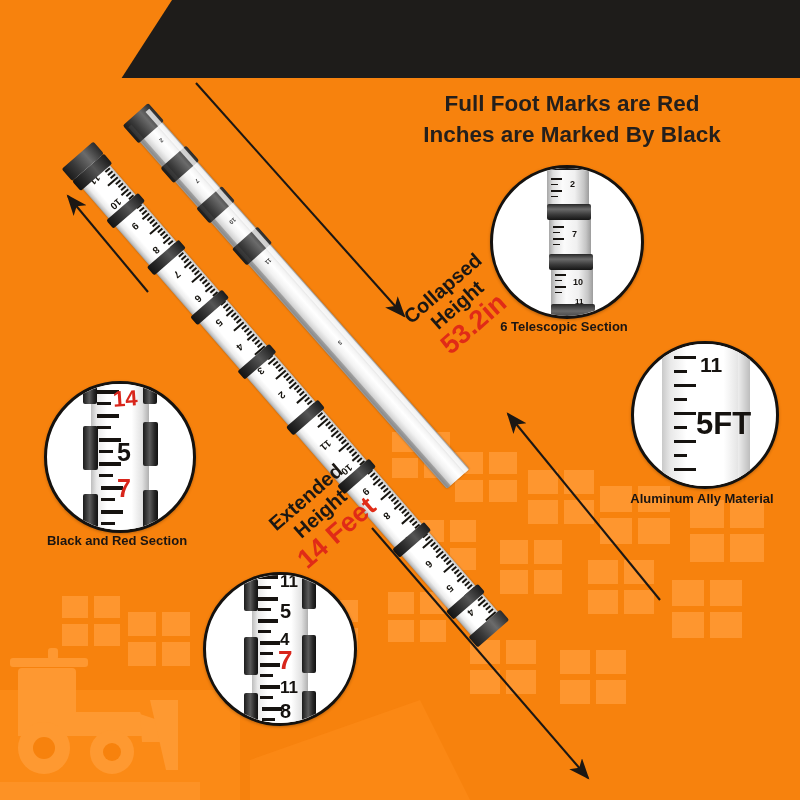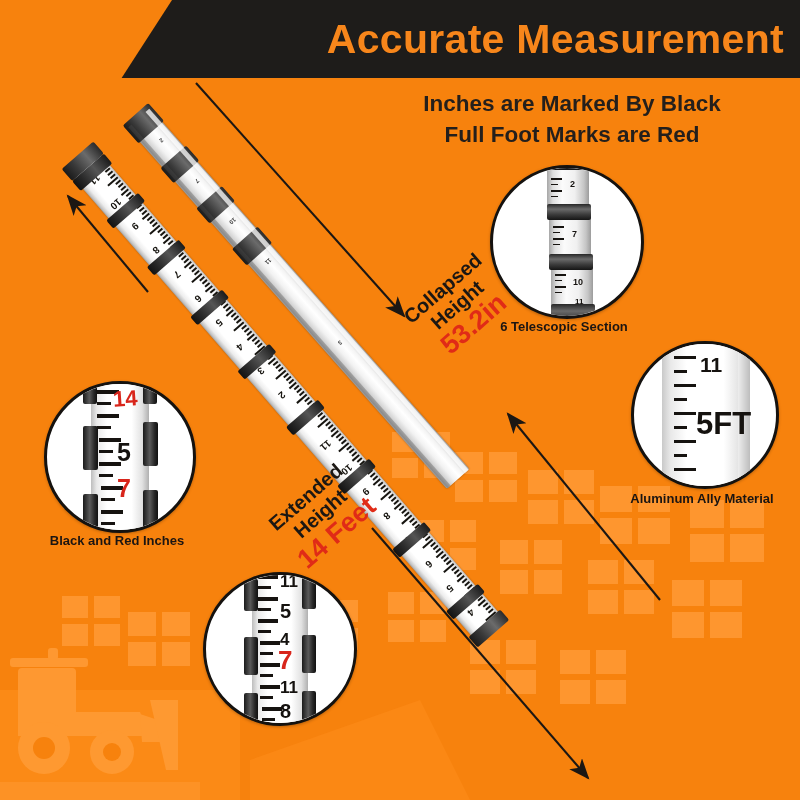--- a/index.html
+++ b/index.html
@@ -212,25 +212,24 @@
       <circle cx="44" cy="748" r="26"></circle>
       <circle cx="44" cy="748" r="11" fill="#F7820D"></circle>
       <circle cx="112" cy="752" r="22"></circle>
       <circle cx="112" cy="752" r="9" fill="#F7820D"></circle>
       <path d="M150 700 L178 700 L178 770 L166 770 Z"></path>
     </g>
     <path d="M0 782 L200 782 L200 800 L0 800 Z" fill="#FF9A33" opacity="0.5"></path>
   </svg>
 
   <div class="banner"></div>
-  <div class="banner-title">Accurate Measurement</div>
 
   <div class="subtitle">
+    <div>Full Foot Marks are Red</div>
     <div>Inches are Marked By Black</div>
-    <div>Full Foot Marks are Red</div>
   </div>
 
   <div class="rod" style="left:150px;top:108px;transform:rotate(48.5deg);">
     <div class="tube" style="left:0;top:0;width:482px;height:30px;"></div>
     <div class="tube-cap" style="left:-5px;top:-2px;width:24px;height:34px;"></div>
     <div class="tube-cap" style="left:52px;top:-2px;width:20px;height:34px;"></div>
     <div class="tube-cap" style="left:106px;top:-2px;width:20px;height:34px;"></div>
     <div class="tube-cap" style="left:160px;top:-2px;width:22px;height:34px;"></div>
     <div class="tube-num" style="left:30px;top:10px;">2</div>
     <div class="tube-num" style="left:84px;top:10px;">7</div>
@@ -533,21 +532,21 @@
       <div class="ztick" style="left:52px;top:90px;width:14px;height:3.4px;"></div>
       <div class="ztick" style="left:54px;top:102px;width:22px;height:4px;"></div>
       <div class="ztick" style="left:54px;top:114px;width:14px;height:3.4px;"></div>
       <div class="ztick" style="left:54px;top:126px;width:22px;height:4px;"></div>
       <div class="ztick" style="left:54px;top:138px;width:14px;height:3.4px;"></div>
       <div class="znum red" style="left:66px;top:4px;font-size:22px;
            transform:rotate(-4deg);">14</div>
       <div class="znum" style="left:70px;top:56px;font-size:25px;">5</div>
       <div class="znum red" style="left:70px;top:92px;font-size:25px;">7</div>
     </div>
-    <div class="callout-label" style="left:-26px;top:152px;width:198px;">Black and Red Inches</div>
+    <div class="callout-label" style="left:-26px;top:152px;width:198px;">Black and Red Section</div>
   </div>
 
   <div class="callout" style="left:203px;top:572px;">
     <div class="circle" style="width:148px;height:148px;">
       <div class="zface" style="left:46px;top:-12px;width:56px;height:178px;"></div>
       <div class="zclamp" style="left:38px;top:4px;width:14px;height:32px;"></div>
       <div class="zclamp" style="left:96px;top:2px;width:14px;height:32px;"></div>
       <div class="zclamp" style="left:38px;top:62px;width:14px;height:38px;"></div>
       <div class="zclamp" style="left:96px;top:60px;width:14px;height:38px;"></div>
       <div class="zclamp" style="left:38px;top:118px;width:14px;height:38px;"></div>

